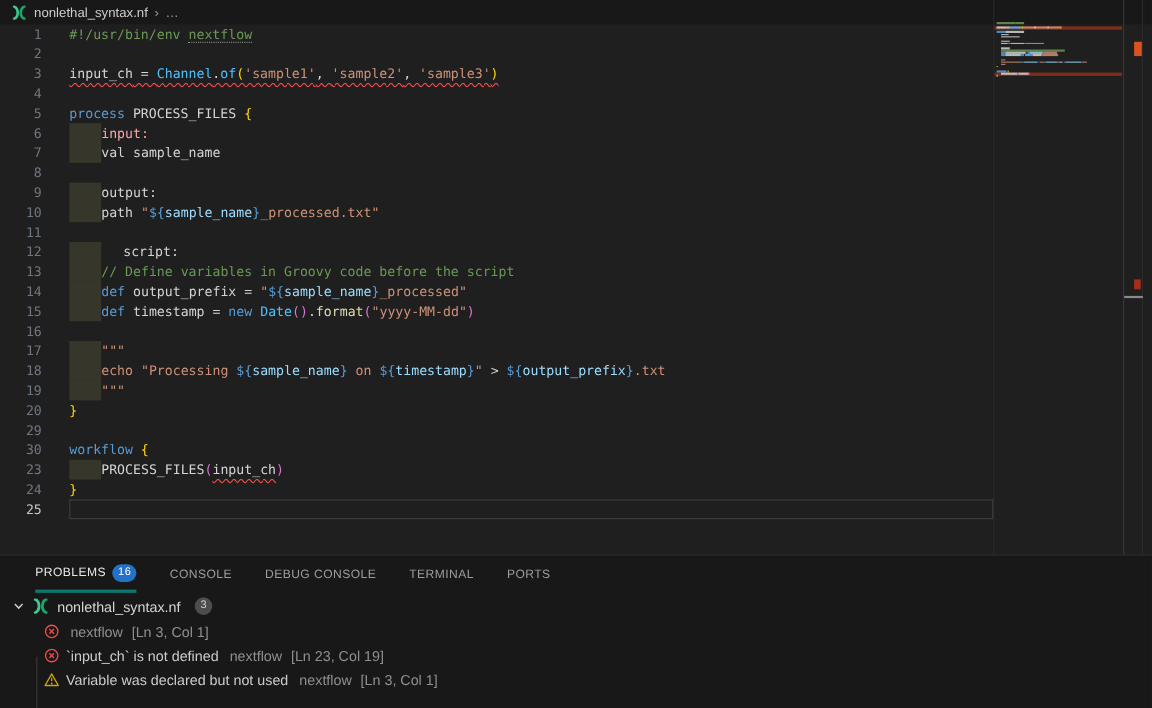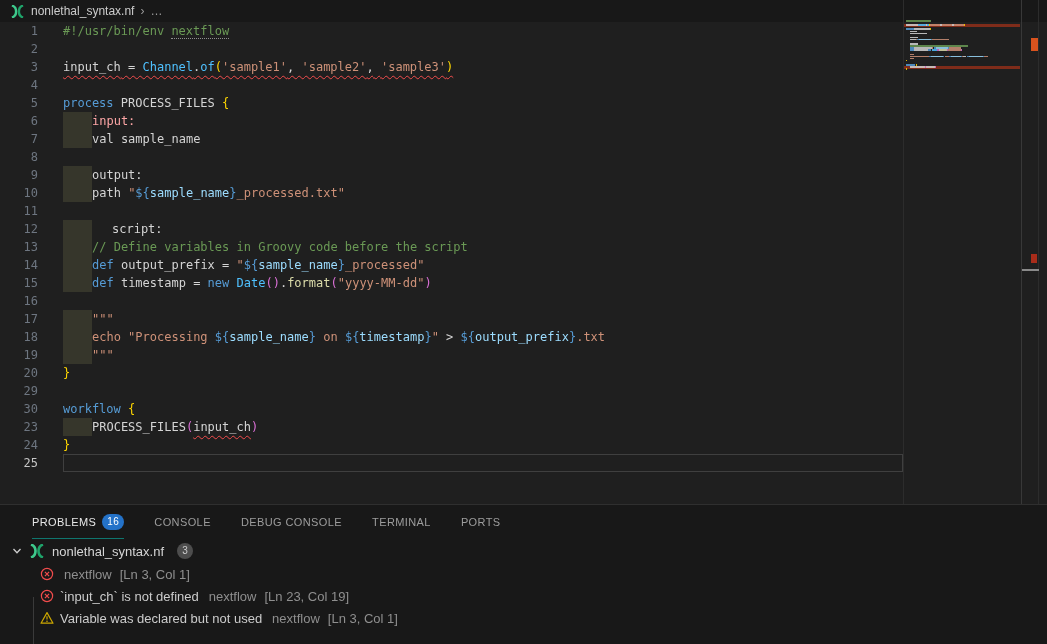--- a/index.html
+++ b/index.html
@@ -70,21 +70,21 @@
     background:#181818; border-top:1px solid #2f2f2f;
   }
   .panel-tabs {
     height:34px; display:flex; align-items:center;
     padding-left:32px; gap:30px;
   }
   .ptab {
     display:flex; align-items:center; gap:6px; height:34px;
     font-size:11px; letter-spacing:0.4px; color:#9d9d9d; cursor:default;
   }
-  .ptab.active { color:#e7e7e7; border-bottom:1px solid #0f766e; }
+  .ptab.active { color:#e7e7e7; border-bottom:3px solid #0f766e; }
   .pbadge {
     background:#2472c8; color:#ffffff; font-size:10px; line-height:16px;
     min-width:16px; height:16px; padding:0 5px; border-radius:10px; text-align:center;
   }
   .problems { position:relative; height:calc(100% - 34px); }
   .tree-guide { position:absolute; left:33px; top:58px; width:1px; height:66px; background:#3a3a3a; }
   .file-row {
     height:24px; display:flex; align-items:center; gap:7px; padding-left:12px;
     color:#d5d5d5; font-size:13px;
   }

